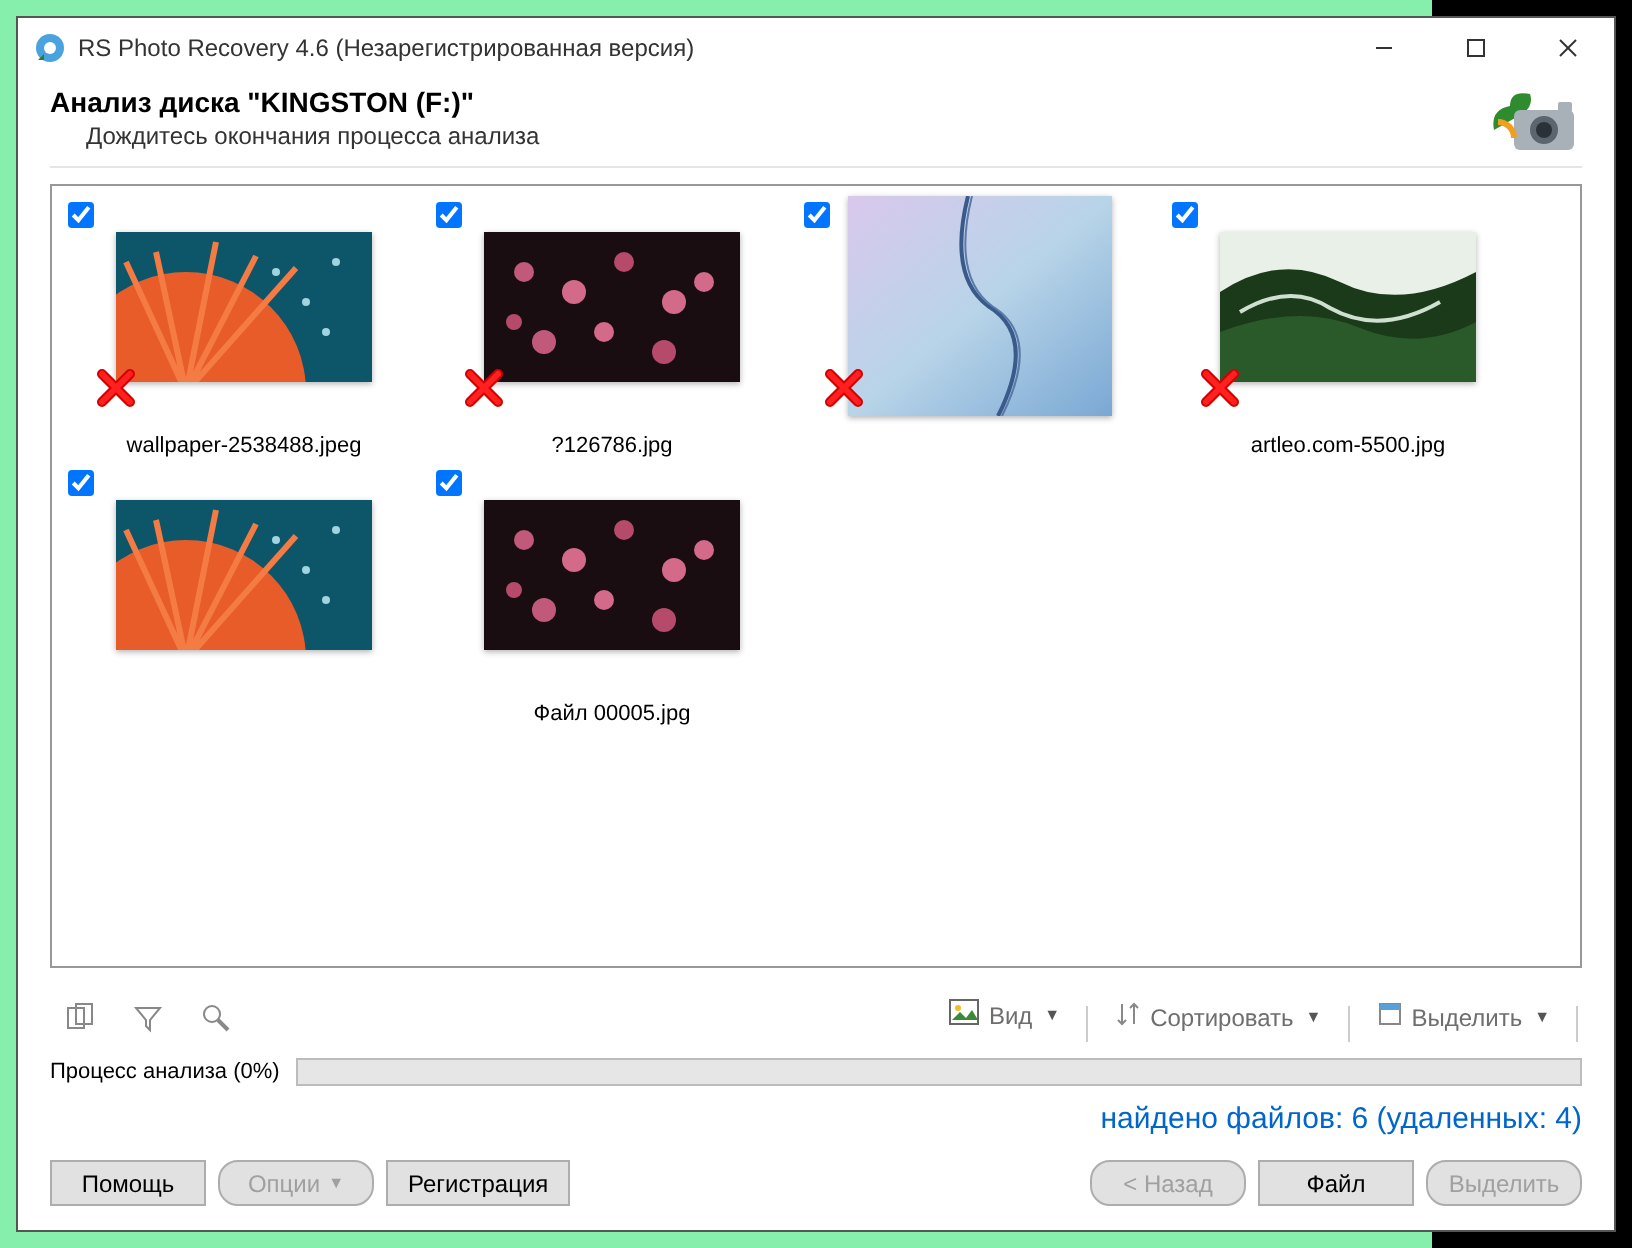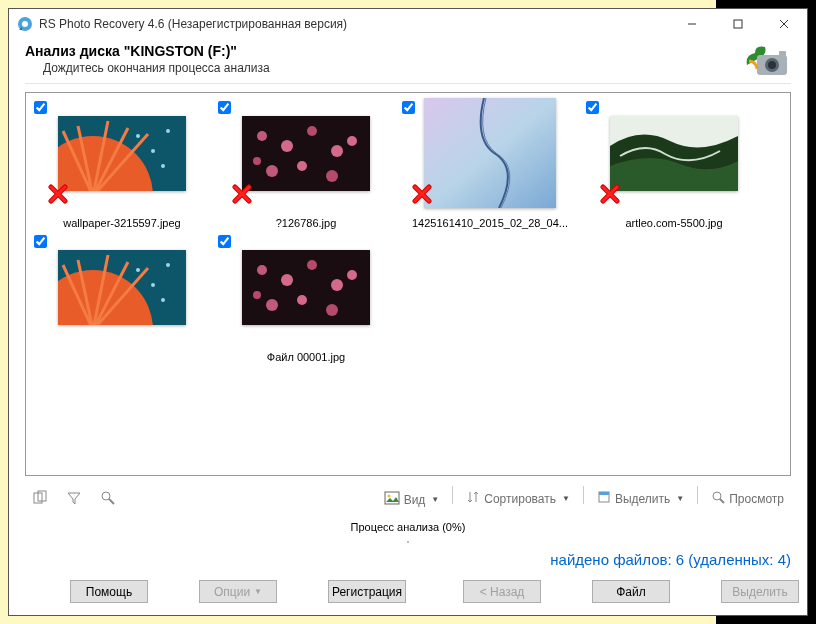--- a/index.html
+++ b/index.html
@@ -1,47 +1,47 @@
 <!DOCTYPE html>
 <html><head>
 <meta charset="utf-8">
 <style>
 * { box-sizing: border-box; margin: 0; padding: 0; }
 body { font-family: "Segoe UI", Tahoma, sans-serif; font-size: 12px; background: #000; }
-.frame { width: 716px; height: 624px; background: #fef9c3; padding: 8px; }
+.frame { width: 716px; height: 624px; background: #86efac; padding: 8px; }
 .window { width: 800px; height: 608px; background: #fff; display: flex; flex-direction: column; border: 1px solid #555; }
 .titlebar { height: 30px; display: flex; align-items: center; padding: 0 0 0 8px; }
 .titlebar .app-icon { width: 16px; height: 16px; margin-right: 6px; }
 .titlebar .title { flex: 1; font-size: 12px; color: #333; }
 .win-controls { display: flex; }
 .win-btn { width: 46px; height: 30px; display: flex; align-items: center; justify-content: center; cursor: pointer; }
 .header-inset { padding: 4px 16px 8px 16px; display: flex; align-items: flex-start; }
 .header-text h2 { font-size: 14px; font-weight: bold; margin-bottom: 2px; }
 .header-text .sub { font-size: 12px; color: #333; margin-left: 18px; text-align: center; }
 .header-icon { margin-left: auto; width: 48px; height: 32px; }
 .content { margin: 4px 16px 8px 16px; border: 1px solid #989898; background: #fff; flex: 1; padding: 6px; overflow: auto; }
 .grid { display: flex; flex-wrap: wrap; gap: 4px 4px; }
 .item { width: 180px; display: flex; flex-direction: column; align-items: center; position: relative; padding-top: 4px; }
 .item input[type=checkbox] { position: absolute; top: 2px; left: 2px; width: 13px; height: 13px; }
 .thumb-wrap { width: 140px; height: 100px; display: flex; align-items: center; justify-content: center; position: relative; }
 .thumb { box-shadow: 0 1px 3px rgba(0,0,0,.3); }
 .deleted-x { position: absolute; bottom: -4px; left: -4px; }
 .item .label { font-size: 11px; margin-top: 14px; text-align: center; white-space: nowrap; overflow: hidden; text-overflow: ellipsis; width: 170px; }
-.toolbar { display: flex; align-items: flex-start; gap: 4px; padding: 2px 16px; border-top: 0; }
+.toolbar { display: flex; align-items: flex-end; gap: 4px; padding: 2px 16px; border-top: 0; }
 .tb-btn { padding: 3px 6px; display: flex; align-items: center; gap: 4px; font-size: 12px; color: #6e6e6e; cursor: pointer; border: 1px solid transparent; }
 .tb-btn .arrow { font-size: 8px; color: #555; margin-left: 2px; }
 .tb-sep { width: 1px; height: 18px; background: #ccc; margin: 0 2px; }
 .tb-spacer { flex: 1; }
 .tb-icon-only { color: #888; }
-.progress-row { display: flex; align-items: center; gap: 8px; padding: 6px 16px; font-size: 11px; flex-direction: column; }
+.progress-row { display: flex; align-items: center; gap: 8px; padding: 6px 16px; font-size: 11px; }
 .progress-bar { flex: 1; height: 14px; border: 1px solid #bcbcbc; background: #e6e6e6; }
 .status-row { text-align: right; padding: 2px 16px 6px 16px; font-size: 15px; color: #0066cc; }
 .button-row { display: flex; align-items: center; gap: 6px; padding: 6px 16px 12px 16px; }
-.btn { min-width: 78px; height: 23px; border: 1px solid #adadad; background: #e1e1e1; font-size: 12px; cursor: pointer; display: flex; align-items: center; justify-content: center; padding: 0 10px; margin-left: 45px; }
-.btn.disabled { color: #a0a0a0; cursor: default; }
+.btn { min-width: 78px; height: 23px; border: 1px solid #adadad; background: #e1e1e1; font-size: 12px; cursor: pointer; display: flex; align-items: center; justify-content: center; padding: 0 10px; }
+.btn.disabled { color: #a0a0a0; cursor: default; border-radius: 10px; }
 .btn .arrow { font-size: 8px; margin-left: 4px; }
 .button-spacer { flex: 1; }
 .divider { height: 1px; background: #e5e5e5; margin: 0 16px 4px 16px; }
 </style>
 </head>
 <body>
 
 <div class="frame">
 <div class="window">
 
@@ -106,21 +106,21 @@
             <circle cx="80" cy="20" r="2" fill="#9fd4e0"></circle>
                 <circle cx="95" cy="35" r="2" fill="#9fd4e0"></circle>
                 <circle cx="110" cy="15" r="2" fill="#9fd4e0"></circle>
                 <circle cx="105" cy="50" r="2" fill="#9fd4e0"></circle>
           </svg>
           <span class="deleted-x"><svg width="20" height="20">
                   <path d="M3 3 L17 17 M17 3 L3 17" stroke="#d40000" stroke-width="5" stroke-linecap="round"></path>
                   <path d="M3 3 L17 17 M17 3 L3 17" stroke="#ff2020" stroke-width="3" stroke-linecap="round"></path>
                 </svg></span>
         </div>
-        <div class="label">wallpaper-3215597.jpeg</div>
+        <div class="label">wallpaper-2538488.jpeg</div>
       </div>
 
       <div class="item">
         <input type="checkbox" checked="" style="">
         <div class="thumb-wrap">
           <svg class="thumb" width="128" height="75">
             <rect width="128" height="75" fill="#1a0d12"></rect>
             <circle cx="20" cy="20" r="5" fill="#c15a7a"></circle>
                 <circle cx="45" cy="30" r="6" fill="#d46a8a"></circle>
                 <circle cx="70" cy="15" r="5" fill="#b54a6a"></circle>
@@ -152,21 +152,20 @@
                 </defs>
             <rect width="132" height="110" fill="url(#g3)"></rect>
             <path d="M60 0 Q50 40 70 55 Q95 70 75 110" fill="none" stroke="#3a5a8a" stroke-width="2"></path>
             <path d="M62 0 Q52 40 72 55 Q97 70 77 110" fill="none" stroke="#5a7aaa" stroke-width="1"></path>
           </svg>
           <span class="deleted-x" style="bottom:-4px;left:-8px"><svg width="20" height="20">
                   <path d="M3 3 L17 17 M17 3 L3 17" stroke="#d40000" stroke-width="5" stroke-linecap="round"></path>
                   <path d="M3 3 L17 17 M17 3 L3 17" stroke="#ff2020" stroke-width="3" stroke-linecap="round"></path>
                 </svg></span>
         </div>
-        <div class="label">1425161410_2015_02_28_04...</div>
       </div>
 
       <div class="item">
         <input type="checkbox" checked="" style="">
         <div class="thumb-wrap">
           <svg class="thumb" width="128" height="75">
             <rect width="128" height="75" fill="#1a3a1a"></rect>
             <path d="M0 30 Q30 10 60 25 Q90 40 128 20 L128 0 L0 0 Z" fill="#e8f0e8"></path>
             <path d="M10 40 Q35 25 55 38 Q80 52 110 35" fill="none" stroke="#d0e0d0" stroke-width="2"></path>
             <path d="M0 50 Q40 35 70 48 Q100 60 128 45 L128 75 L0 75 Z" fill="#2a5a2a"></path>
@@ -203,21 +202,21 @@
                 <circle cx="45" cy="30" r="6" fill="#d46a8a"></circle>
                 <circle cx="70" cy="15" r="5" fill="#b54a6a"></circle>
             <circle cx="95" cy="35" r="6" fill="#d46a8a"></circle>
                 <circle cx="30" cy="55" r="6" fill="#c15a7a"></circle>
                 <circle cx="60" cy="50" r="5" fill="#d46a8a"></circle>
             <circle cx="90" cy="60" r="6" fill="#b54a6a"></circle>
                 <circle cx="110" cy="25" r="5" fill="#d46a8a"></circle>
                 <circle cx="15" cy="45" r="4" fill="#b54a6a"></circle>
           </svg>
         </div>
-        <div class="label">Файл 00001.jpg</div>
+        <div class="label">Файл 00005.jpg</div>
       </div>
     </div>
   </div>
 
   <div class="toolbar">
     <div class="tb-btn tb-icon-only">
           <svg width="16" height="16">
             <rect x="2" y="3" width="8" height="10" fill="none" stroke="#888"></rect>
             <rect x="6" y="1" width="8" height="10" fill="none" stroke="#888"></rect>
           </svg>
@@ -254,27 +253,20 @@
     <div class="tb-sep"></div>
     <div class="tb-btn">
       <span><svg width="14" height="14">
               <rect x="2" y="2" width="10" height="10" fill="none" stroke="#888"></rect>
               <rect x="2" y="2" width="10" height="3" fill="#5aa0d8"></rect>
             </svg></span>
       <span>Выделить</span>
           <span class="arrow">▼</span>
     </div>
     <div class="tb-sep"></div>
-    <div class="tb-btn">
-      <span><svg width="14" height="14">
-              <circle cx="6" cy="6" r="4" fill="none" stroke="#888"></circle>
-              <line x1="9" y1="9" x2="13" y2="13" stroke="#888" stroke-width="2"></line>
-            </svg></span>
-      <span>Просмотр</span>
-    </div>
   </div>
 
   <div class="progress-row">
     <span>Процесс анализа (0%)</span>
     <div class="progress-bar"></div>
   </div>
 
   <div class="status-row">
     <span>найдено файлов: 6 (удаленных: 4)</span>
   </div>

